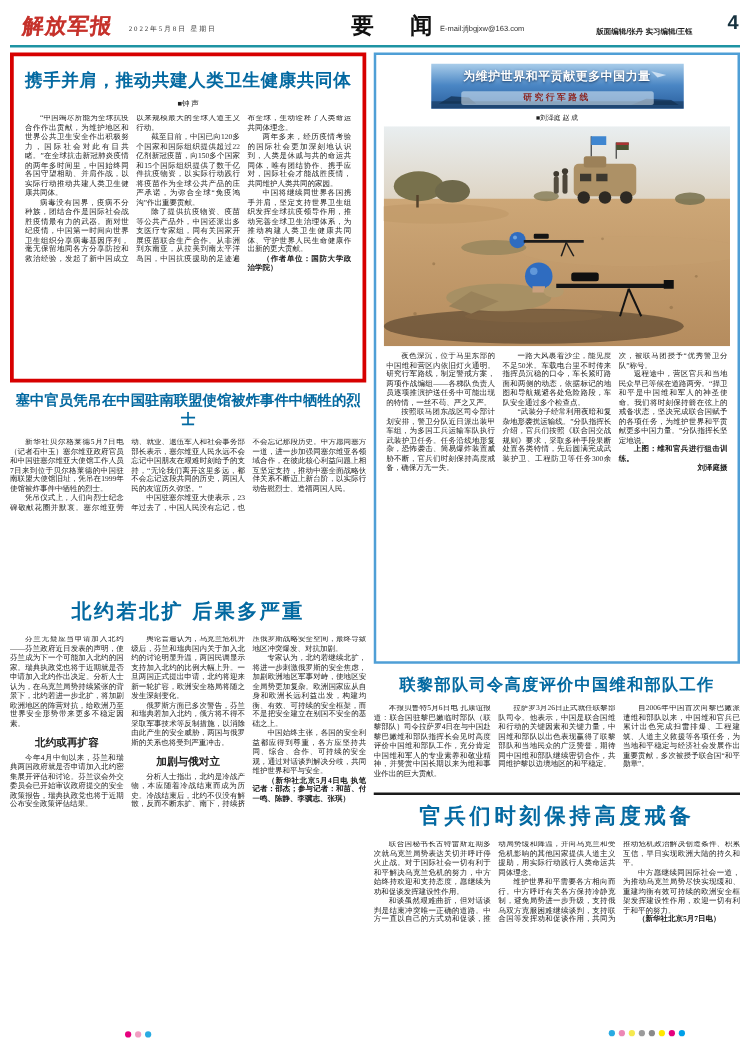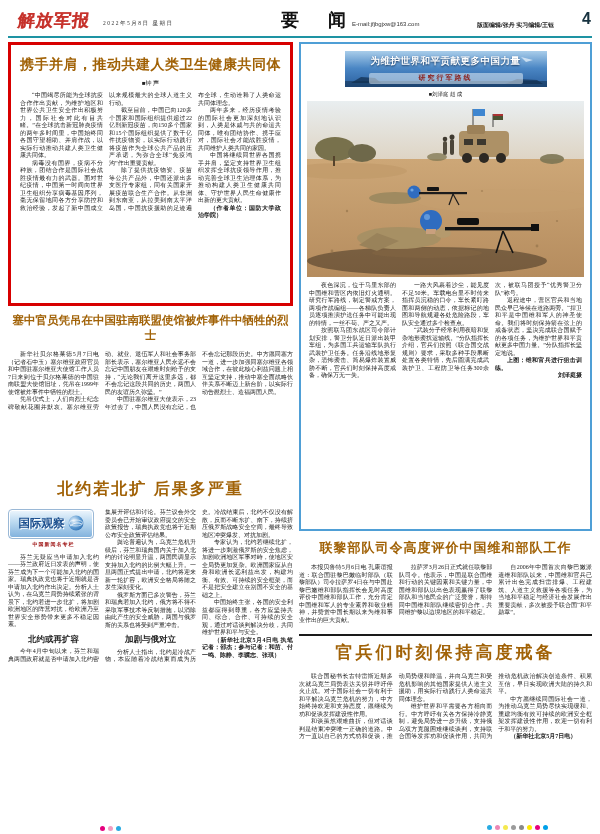--- a/index.html
+++ b/index.html
@@ -22,21 +22,21 @@
   .mh-page { position:absolute; right:9px; top:2px; font-size:16px; font-weight:bold;
              color:#17323f; font-family:"Liberation Sans", sans-serif; }
   .rule-teal { position:absolute; left:8px; top:36px; width:584px; height:2px; background:#1e93a3; }
 
   
   .cols { column-gap:6px; text-align:justify; font-size:6px; line-height:7.5px;
           color:#222; overflow:hidden; }
   .c3 { column-count:3; }
   .cols p { text-indent:2em; margin:0; }
   .signoff { font-weight:bold; text-indent:2em; }
-  h1,h2,h3 { font-family:"Liberation Sans", sans-serif; color:#a16207; }
+  h1,h2,h3 { font-family:"Liberation Sans", sans-serif; color:#0369a1; }
   .kai { font-family:"Liberation Serif", serif; font-style:italic; }
 
   
   .lead-box { position:absolute; left:8px; top:42px; width:285px; height:264px;
               border:3px solid #d70000; background:#fff; }
   .lead-box h1 { margin-top:11px; text-align:center; font-size:14px; letter-spacing:0.5px; }
   .lead-byline { text-align:center; font-size:6px; color:#222; margin:5px 0 4px; }
   .lead-cols { margin:2px 9px; height:192px; }
 
   
@@ -137,40 +137,20 @@
           <p>新华社贝尔格莱德5月7日电（记者石中玉）塞尔维亚政府官员和中国驻塞尔维亚大使馆工作人员7日来到位于贝尔格莱德的中国驻南联盟大使馆旧址，凭吊在1999年使馆被炸事件中牺牲的烈士。</p>
           <p>凭吊仪式上，人们向烈士纪念碑敬献花圈并默哀。塞尔维亚劳动、就业、退伍军人和社会事务部部长表示，塞尔维亚人民永远不会忘记中国朋友在艰难时刻给予的支持，“无论我们离开这里多远，都不会忘记这段共同的历史，两国人民的友谊历久弥坚。”</p>
           <p>中国驻塞尔维亚大使表示，23年过去了，中国人民没有忘记，也不会忘记那段历史。中方愿同塞方一道，进一步加强同塞尔维亚各领域合作，在彼此核心利益问题上相互坚定支持，推动中塞全面战略伙伴关系不断迈上新台阶，以实际行动告慰烈士、造福两国人民。</p>
         </div>
     </div>
   </div>
 
   <div class="nato">
     <h2>北约若北扩 后果多严重</h2>
     <div class="cols c3">
-      <div class="io-wrap">
-        <div class="iobadge">
-          <span class="txt">国际观察</span>
-          <span>
-            <svg width="16" height="16" viewBox="0 0 16 16">
-              <defs>
-                <radialGradient id="gl" cx="35%" cy="35%" r="75%">
-                  <stop offset="0%" stop-color="#eaf4fc"></stop>
-                    <stop offset="60%" stop-color="#5c9ad2"></stop>
-                    <stop offset="100%" stop-color="#2b6cb0"></stop>
-                </radialGradient>
-              </defs>
-              <circle cx="8" cy="8" r="7.5" fill="url(#gl)"></circle>
-              <ellipse cx="8" cy="8" rx="7" ry="3" fill="none" stroke="#ffffff" stroke-width="0.7" opacity="0.8"></ellipse>
-              <path d="M2 11 Q 8 6 14 9" stroke="#ffffff" stroke-width="0.8" fill="none" opacity="0.9"></path>
-            </svg>
-          </span>
-        </div>
-        <div class="badge-sub">中国新闻名专栏</div>
-      </div>
       <div>
           <p>芬兰无疑应当申请加入北约——芬兰政府近日发表的声明，使芬兰成为下一个可能加入北约的国家。瑞典执政党也将于近期就是否申请加入北约作出决定。分析人士认为，在乌克兰局势持续紧张的背景下，北约若进一步北扩，将加剧欧洲地区的阵营对抗，给欧洲乃至世界安全形势带来更多不稳定因素。</p>
         </div>
       <div class="subhead">北约或再扩容</div>
       <div>
           <p>今年4月中旬以来，芬兰和瑞典两国政府就是否申请加入北约密集展开评估和讨论。芬兰议会外交委员会已开始审议政府提交的安全政策报告，瑞典执政党也将于近期公布安全政策评估结果。</p>
           <p>舆论普遍认为，乌克兰危机升级后，芬兰和瑞典国内关于加入北约的讨论明显升温，两国民调显示支持加入北约的比例大幅上升。一旦两国正式提出申请，北约将迎来新一轮扩容，欧洲安全格局将随之发生深刻变化。</p>
           <p>俄罗斯方面已多次警告，芬兰和瑞典若加入北约，俄方将不得不采取军事技术等反制措施，以消除由此产生的安全威胁，两国与俄罗斯的关系也将受到严重冲击。</p>
         </div>
       <div class="subhead">加剧与俄对立</div>

